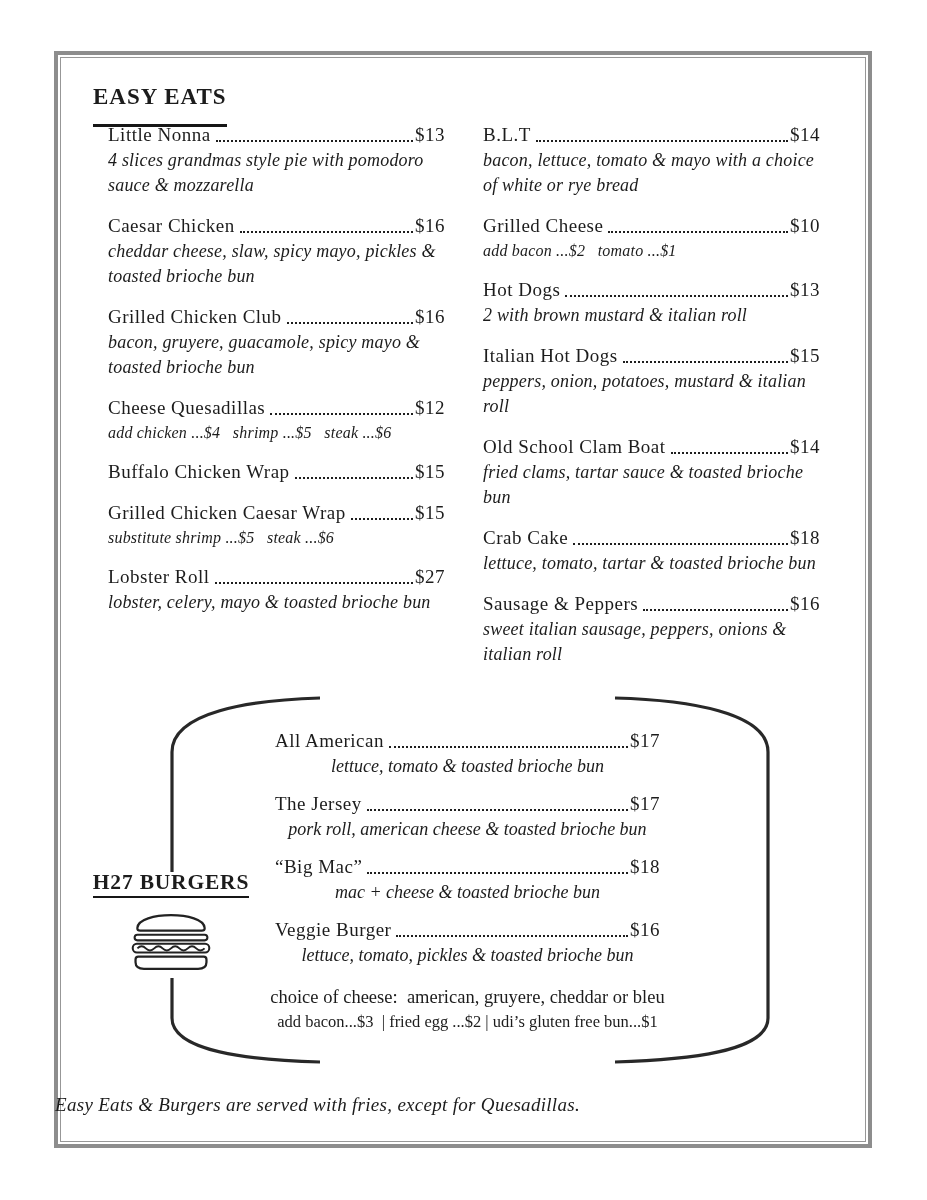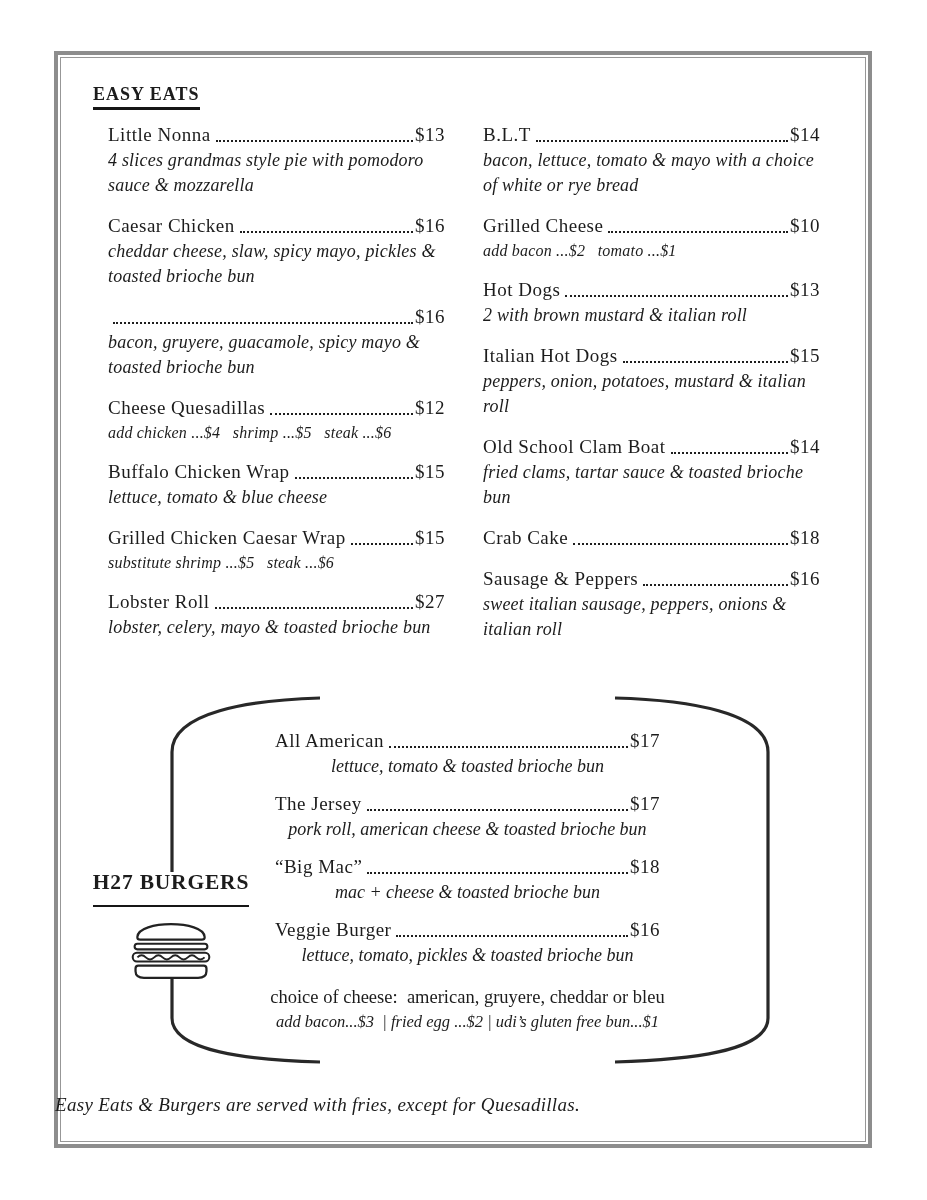--- a/index.html
+++ b/index.html
@@ -11,48 +11,48 @@
     position:absolute;left:54px;top:51px;width:818px;height:1097px;
     border:4px solid #8d8d8d;box-sizing:border-box;
   }
   .frame::after{
     content:"";position:absolute;inset:2px;border:1.5px solid #979797;
   }
   .section-title{
     position:absolute;left:93px;top:84px;
   }
   .section-title span{
-    display:inline-block;font-size:18px;font-weight:bold;letter-spacing:1px;
-    border-bottom:3px solid #161616;padding-bottom:2px;
+    display:inline-block;font-size:23px;font-weight:bold;letter-spacing:1px;
+    border-bottom:3px solid #161616;padding-bottom:14px;
   }
   .cols{
     position:absolute;left:108px;top:122px;width:712px;
     display:flex;justify-content:space-between;
   }
   .col{width:337px;}
   .item{margin-bottom:15px;}
   .row{display:flex;align-items:flex-start;}
   .nm{white-space:nowrap;font-size:19px;letter-spacing:0.5px;line-height:26px;}
   .leader{flex:1 1 auto;min-width:10px;border-bottom:2.4px dotted #1e1e1e;align-self:flex-end;margin:0 2px 6px 5px;}
   .pr{font-size:19px;line-height:26px;letter-spacing:0.5px;}
   .desc{font-style:italic;font-size:18px;line-height:25px;letter-spacing:0.2px;}
   .note{font-style:italic;font-size:16px;line-height:23px;letter-spacing:0.2px;}
 
   .burger-panel-svg{position:absolute;left:155px;top:690px;}
   .burgers-block{position:absolute;left:225px;top:728px;width:485px;}
   .b-item{margin-bottom:12px;}
   .b-row{display:flex;width:385px;margin:0 auto;}
   .b-desc{text-align:center;font-style:italic;font-size:18px;line-height:25px;}
   .cheese-note{margin-top:17px;text-align:center;font-size:18.5px;line-height:25px;}
-  .addons-note{text-align:center;font-style:italic;font-size:16.5px;line-height:24px;}
+  .addons-note{text-align:center;font-size:16.5px;line-height:24px;}
 
   .h27{position:absolute;left:84px;top:870px;width:174px;text-align:center;}
   .h27 .h27-label{
     display:inline-block;font-size:21.5px;font-weight:bold;letter-spacing:0.8px;
-    border-bottom:2.5px solid #161616;padding-bottom:10px;
+    border-bottom:2.5px solid #161616;padding-bottom:1px;
   }
   .h27 svg{display:block;margin:6px auto 0;}
 
   .footer{
     position:absolute;left:55px;top:1094px;width:817px;text-align:left;
     font-style:italic;font-size:19px;letter-spacing:0.3px;
   }
 </style>
 </head>
 <body>
@@ -83,20 +83,21 @@
             <span class="nm">Caesar Chicken</span>
             <span class="leader"></span>
             <span class="pr">$16</span>
           </div>
           <div class="desc">cheddar cheese, slaw, spicy mayo, pickles &amp; toasted brioche bun</div>
 
         </div>
 
         <div class="item">
           <div class="row">
+            <span class="nm">Grilled Chicken Club</span>
             <span class="leader"></span>
             <span class="pr">$16</span>
           </div>
           <div class="desc">bacon, gruyere, guacamole, spicy mayo &amp; toasted brioche bun</div>
 
         </div>
 
         <div class="item">
           <div class="row">
             <span class="nm">Cheese Quesadillas</span>
@@ -106,21 +107,20 @@
 
           <div class="note">add chicken ...$4 &nbsp; shrimp ...$5 &nbsp; steak ...$6</div>
         </div>
 
         <div class="item">
           <div class="row">
             <span class="nm">Buffalo Chicken Wrap</span>
             <span class="leader"></span>
             <span class="pr">$15</span>
           </div>
-          <div class="desc">lettuce, tomato &amp; blue cheese</div>
 
         </div>
 
         <div class="item">
           <div class="row">
             <span class="nm">Grilled Chicken Caesar Wrap</span>
             <span class="leader"></span>
             <span class="pr">$15</span>
           </div>
 
@@ -188,20 +188,21 @@
           <div class="desc">fried clams, tartar sauce &amp; toasted brioche bun</div>
 
         </div>
 
         <div class="item">
           <div class="row">
             <span class="nm">Crab Cake</span>
             <span class="leader"></span>
             <span class="pr">$18</span>
           </div>
+          <div class="desc">lettuce, tomato, tartar &amp; toasted brioche bun</div>
 
         </div>
 
         <div class="item">
           <div class="row">
             <span class="nm">Sausage &amp; Peppers</span>
             <span class="leader"></span>
             <span class="pr">$16</span>
           </div>
           <div class="desc">sweet italian sausage, peppers, onions &amp; italian roll</div>

